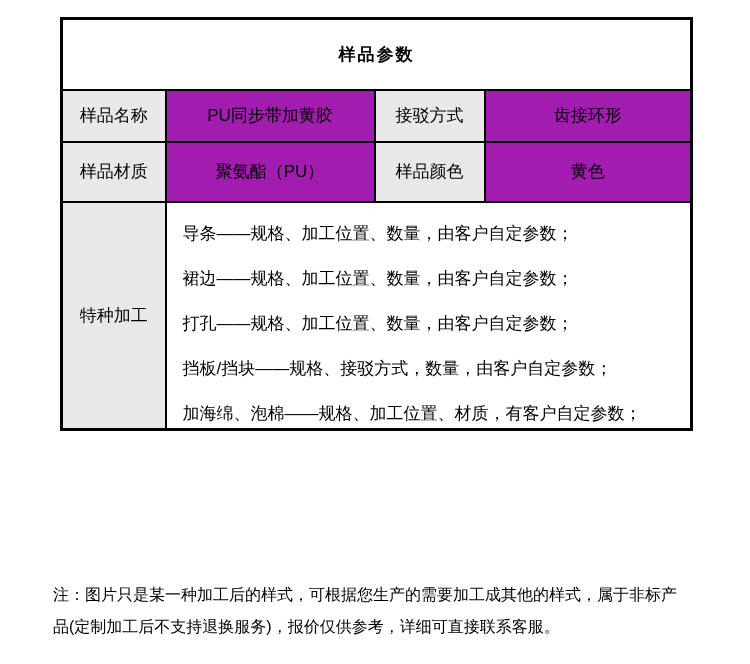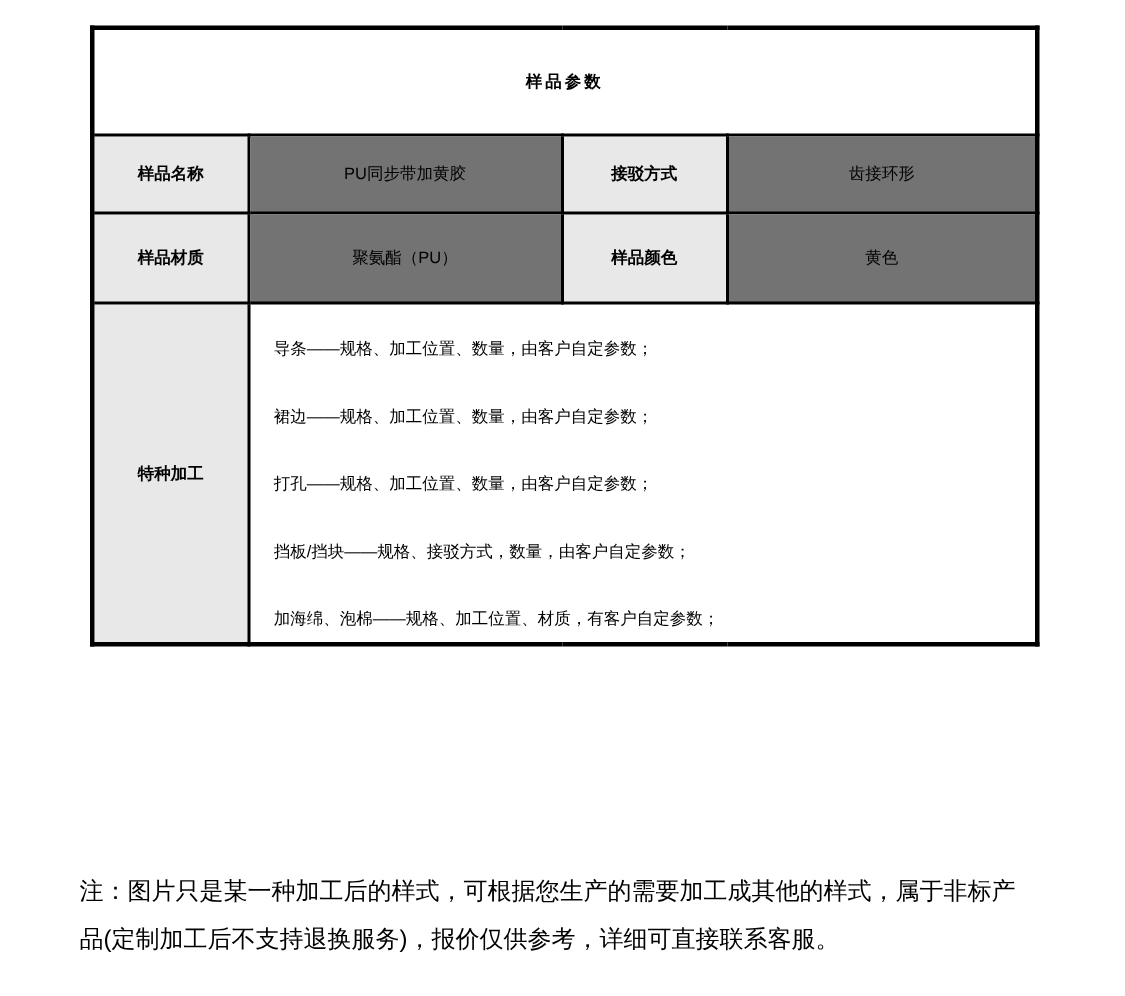--- a/index.html
+++ b/index.html
@@ -20,44 +20,44 @@
     left: 60px;
     top: 17px;
     width: 630px;
     border-collapse: collapse;
     table-layout: fixed;
     border: 3px solid #000000;
   }
   table.spec-table td {
     border: 2px solid #000000;
     vertical-align: middle;
-    font-size: 11px;
+    font-size: 17px;
     color: #000000;
     overflow: hidden;
   }
   tr.r-title { height: 71px; }
   tr.r1 { height: 52px; }
   tr.r2 { height: 60px; }
   tr.r3 { height: 72px; }
   tr.r4 { height: 67px; }
   tr.r5 { height: 173px; }
   tr.r6 { height: 63px; }
   td.title-cell {
     text-align: center;
     font-size: 30px;
     font-weight: 700;
     letter-spacing: 2px;
   }
   td.lbl {
     background: #e8e8e8;
     text-align: center;
-    font-weight: 700;
+    font-weight: 400;
   }
   td.lbl.spaced { letter-spacing: 3px; text-indent: 3px; }
-  td.val { text-align: center; background: #737373; }
+  td.val { text-align: center; background: #a21caf; }
   td.wide {
     text-align: left;
     padding-left: 16px;
     padding-right: 10px;
     background: #ffffff;
   }
   td.wide .line { line-height: 28px; }
   td.wide.multi .line { line-height: 29px; margin-top: 16px; }
   .note {
     position: absolute;

